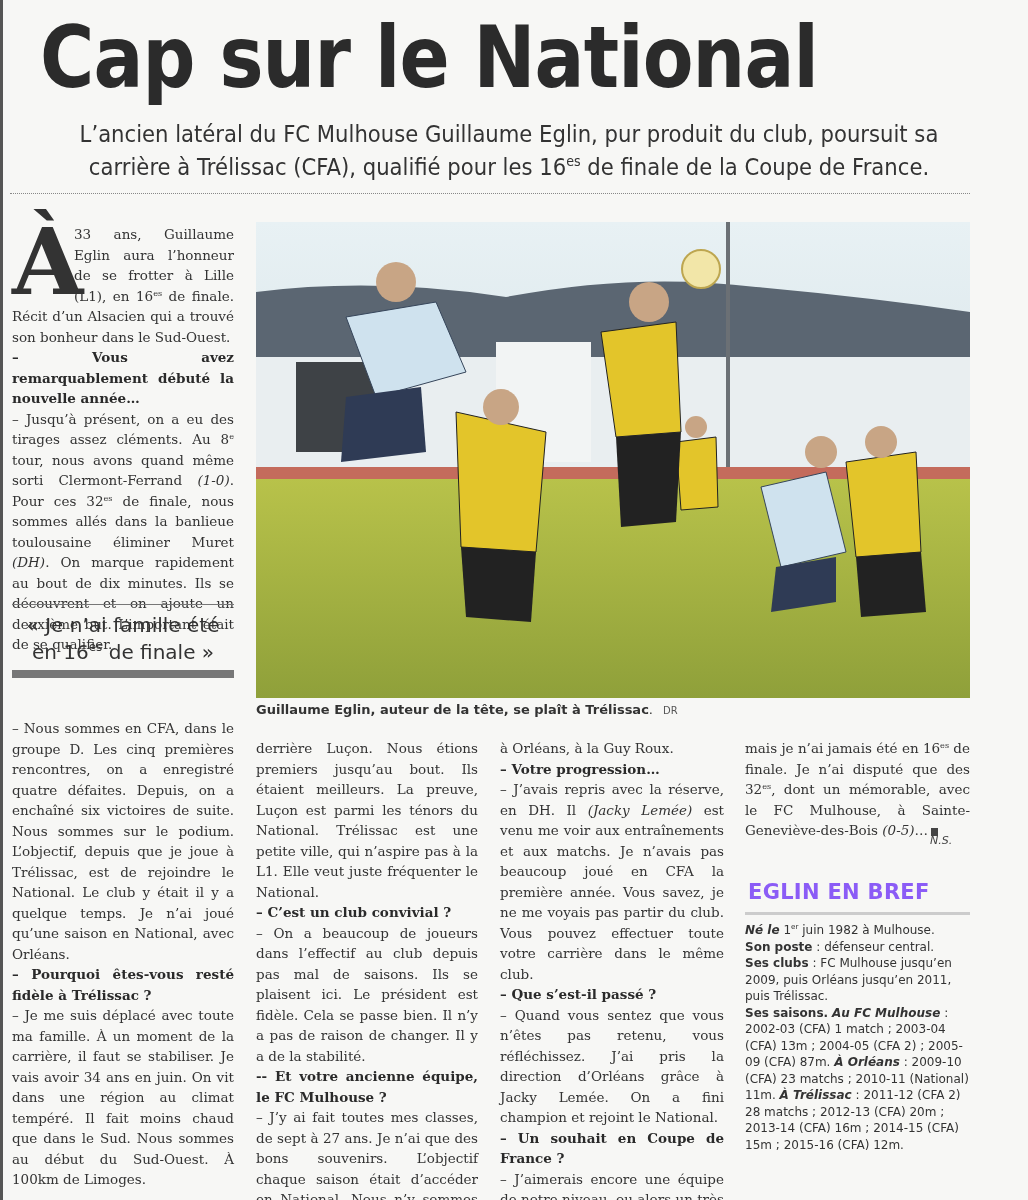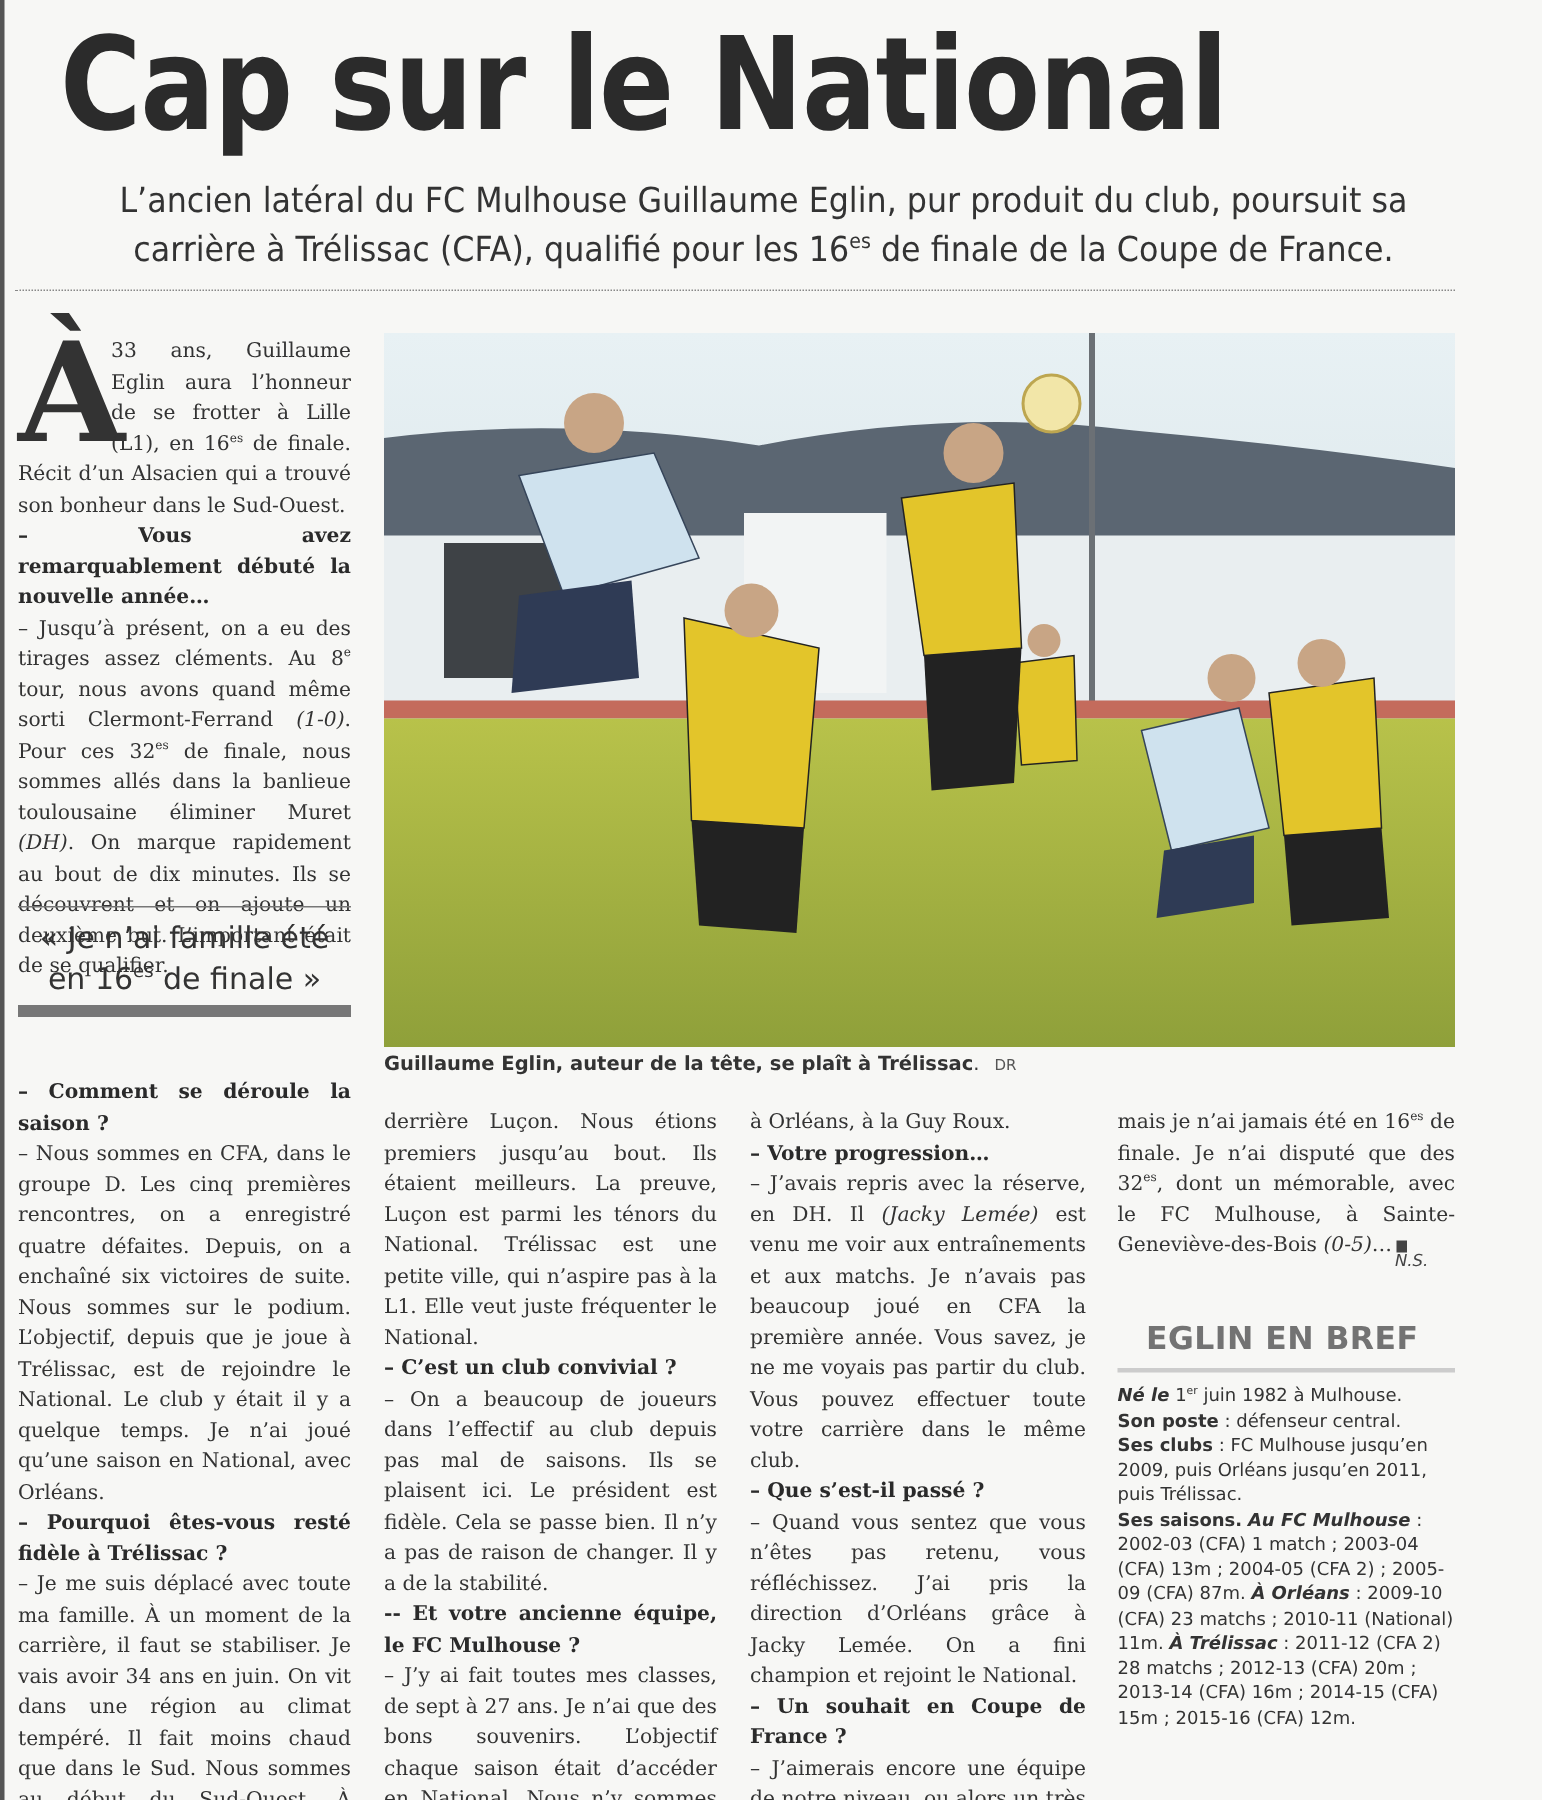--- a/index.html
+++ b/index.html
@@ -50,22 +50,22 @@
   .caption {
     position: absolute; left: 256px; top: 702px; font-family: "DejaVu Sans", sans-serif;
     font-size: 13px; color: #333;
   }
   .caption b { font-weight: bold; }
   .caption .credit { font-size: 10px; margin-left: 10px; color: #555; }
 
   .signature { position: absolute; left: 930px; top: 834px; font-family: "DejaVu Sans", sans-serif; font-size: 11px; color: #444; font-style: italic; }
 
   .bref-title {
-    position: absolute; left: 764px; top: 880px; font-family: "DejaVu Sans", sans-serif;
-    font-weight: bold; font-size: 21px; color: #737373; letter-spacing: 0.3px;
+    position: absolute; left: 748px; top: 880px; font-family: "DejaVu Sans", sans-serif;
+    font-weight: bold; font-size: 21px; color: #8b5cf6; letter-spacing: 0.3px;
   }
   .bref-rule { position: absolute; left: 745px; top: 912px; width: 225px; height: 3px; background: #ccc; }
   .bref {
     position: absolute; left: 745px; top: 922px; width: 232px;
     font-family: "DejaVu Sans", sans-serif; font-size: 12px; line-height: 16.5px; color: #333;
   }
   .bref b { font-weight: bold; }
   .bref i { font-style: italic; }
   .endsq { display: inline-block; width: 7px; height: 8px; background: #444; margin-left: 3px; vertical-align: -1px; }
 </style>
@@ -147,21 +147,20 @@
       <circle cx="565" cy="230" r="16"></circle>
         <circle cx="625" cy="220" r="16"></circle>
         <circle cx="440" cy="205" r="11"></circle>
     </g>
   </svg>
 </div>
 
 <div class="caption"><b>Guillaume Eglin, auteur de la tête, se plaît à Trélissac</b><span>.</span><span class="credit">DR</span></div>
 
 <div class="col" style="left:12px; top:718px; width:222px;">
-  <p class="q">– Comment se déroule la saison ?</p>
   <p>– Nous sommes en CFA, dans le groupe D. Les cinq premières rencontres, on a enregistré quatre défaites. Depuis, on a enchaîné six victoires de suite. Nous sommes sur le podium. L’objectif, depuis que je joue à Trélissac, est de rejoindre le National. Le club y était il y a quelque temps. Je n’ai joué qu’une saison en National, avec Orléans.</p>
   <p class="q">– Pourquoi êtes-vous resté fidèle à Trélissac ?</p>
   <p>– Je me suis déplacé avec toute ma famille. À un moment de la carrière, il faut se stabiliser. Je vais avoir 34 ans en juin. On vit dans une région au climat tempéré. Il fait moins chaud que dans le Sud. Nous sommes au début du Sud-Ouest. À 100km de Limoges.</p>
 
 </div>
 
 <div class="col" style="left:256px; top:738px; width:222px;">
   <p>derrière Luçon. Nous étions premiers jusqu’au bout. Ils étaient meilleurs. La preuve, Luçon est parmi les ténors du National. Trélissac est une petite ville, qui n’aspire pas à la L1. Elle veut juste fréquenter le National.</p>
   <p class="q">– C’est un club convivial ?</p>
   <p>– On a beaucoup de joueurs dans l’effectif au club depuis pas mal de saisons. Ils se plaisent ici. Le président est fidèle. Cela se passe bien. Il n’y a pas de raison de changer. Il y a de la stabilité.</p>

